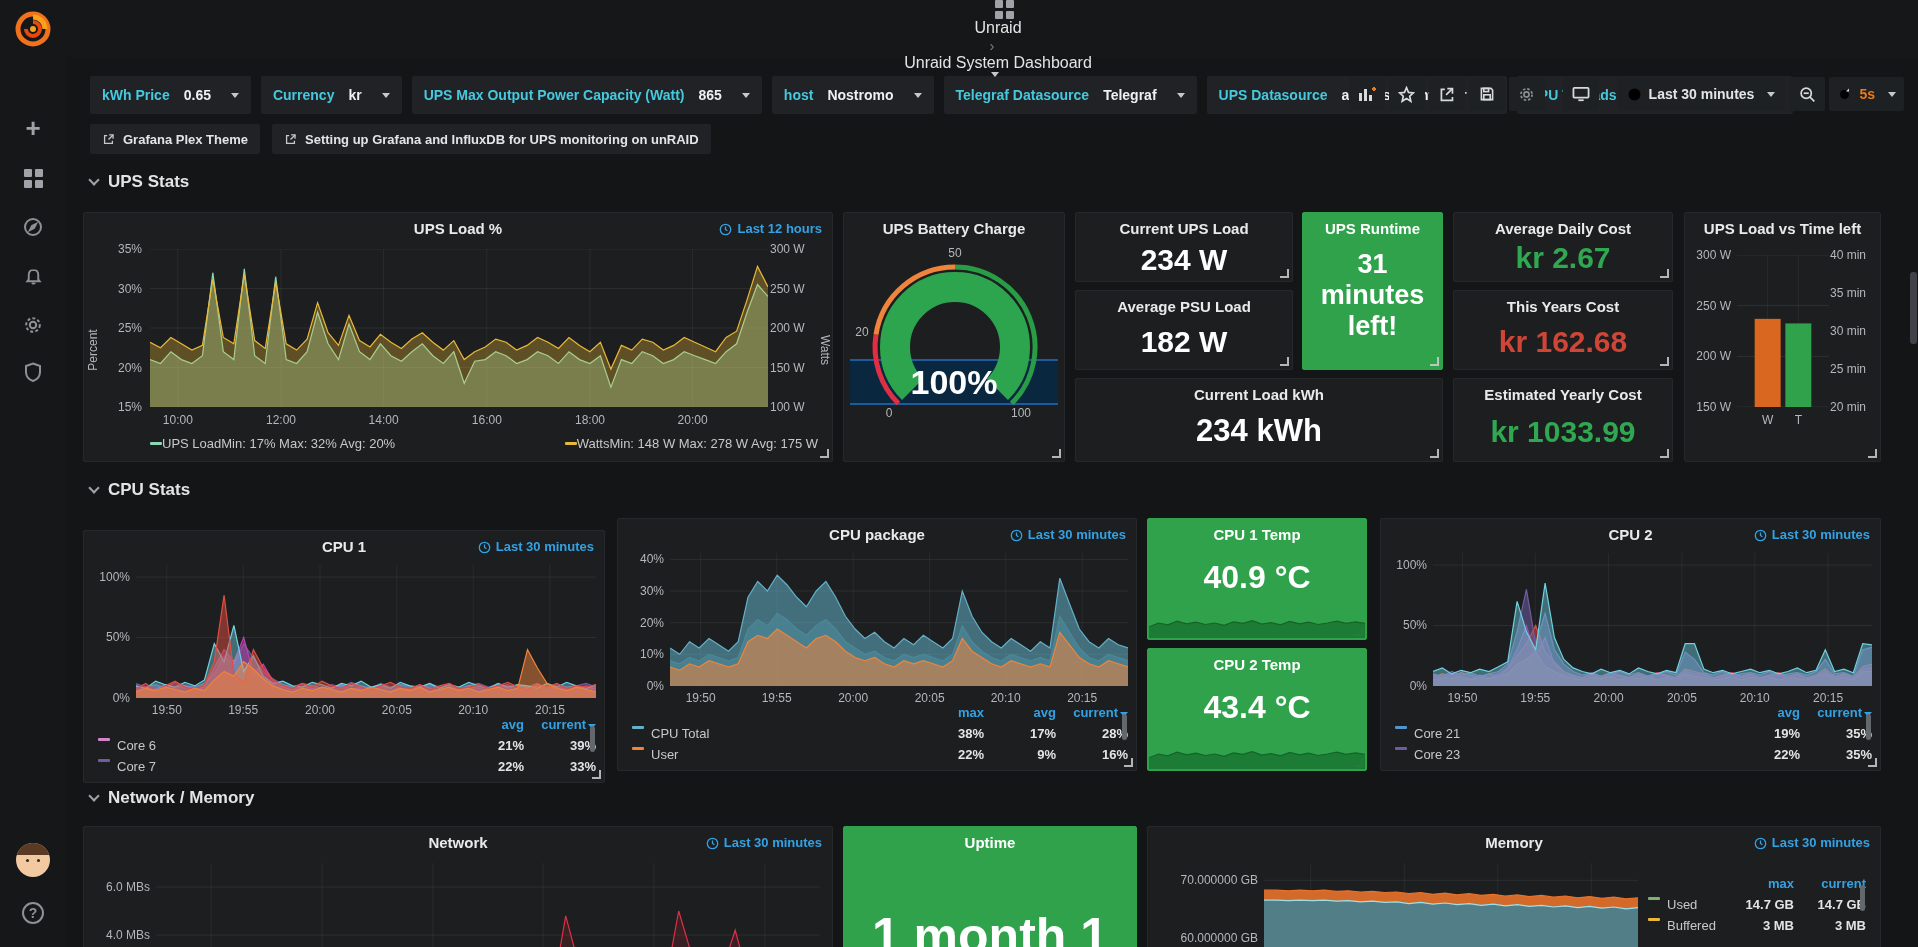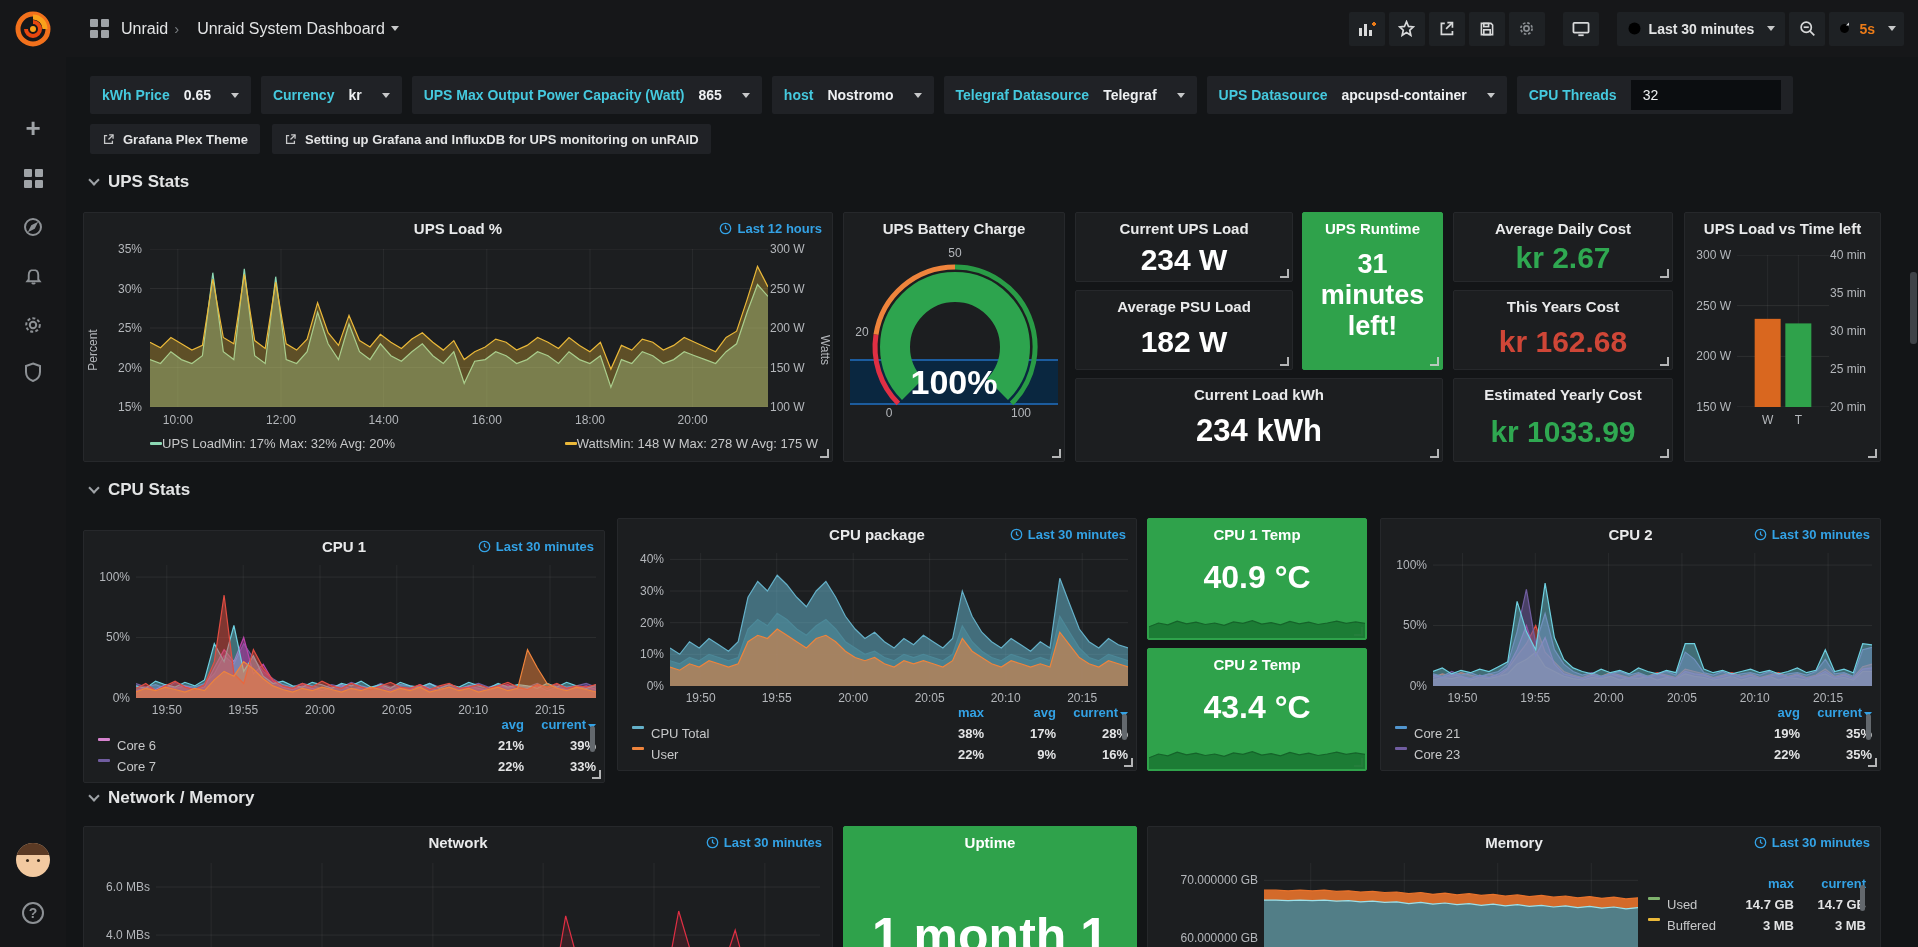--- a/index.html
+++ b/index.html
@@ -14,21 +14,21 @@
   .side-icon svg{stroke:#8d9195;fill:none;stroke-width:2;}
   .plus-glyph{font-size:26px;font-weight:bold;color:#9fa3a7;line-height:1;}
   .grid4{display:grid;grid-template-columns:8px 8px;grid-gap:3px;}
   .grid4 i{width:8px;height:8px;background:#9fa3a7;border-radius:1px;}
   .avatar{position:absolute;left:16px;width:34px;height:34px;border-radius:50%;overflow:hidden;background:#f2c9a0;}
   .avatar .hair{position:absolute;left:0;top:-4px;width:34px;height:16px;border-radius:50% 50% 0 0;background:#5b3a24;}
   .avatar .eye{position:absolute;top:16px;width:3px;height:3px;border-radius:50%;background:#3a2a1a;}
   .qmark{border:2px solid #8d9195;border-radius:50%;width:22px;height:22px;display:flex;align-items:center;justify-content:center;font-size:14px;font-weight:bold;color:#8d9195;}
 
   
-  .topnav{position:absolute;left:66px;top:0;width:1852px;height:57px;background:#161719;z-index:25;display:flex;align-items:center;}
+  .topnav{position:absolute;left:66px;top:0;width:1852px;height:57px;background:#161719;z-index:25;display:flex;align-items:center;flex-direction:column;}
   .crumb-grid{margin-left:24px;}
   .crumb{font-size:16px;color:#e3e4e5;margin-left:12px;cursor:pointer;white-space:nowrap;}
   .crumb-sep{color:#7b7f83;margin:0 6px;font-size:15px;}
   .caret{display:inline-block;width:0;height:0;border-left:4px solid transparent;border-right:4px solid transparent;border-top:5px solid #c7c8c9;margin-left:6px;vertical-align:middle;}
   .nav-right{margin-left:auto;margin-right:14px;display:flex;align-items:center;gap:4px;}
   .nav-btn{width:36px;height:34px;background:#1e2124;border-radius:2px;display:flex;align-items:center;justify-content:center;cursor:pointer;}
   .nav-btn svg{stroke:#d8d9da;fill:none;stroke-width:2;}
   .nav-gap{width:10px;}
   .time-btn{height:34px;background:#1e2124;border-radius:2px;display:flex;align-items:center;padding:0 10px;gap:7px;cursor:pointer;font-size:14px;font-weight:bold;color:#e3e4e5;white-space:nowrap;}
   .interval{color:#eb7b18;font-weight:bold;font-size:14px;}
@@ -44,21 +44,21 @@
   .dash-link svg{stroke:#c7c8c9;fill:none;stroke-width:2;}
 
   
   .sec-h{position:absolute;display:flex;align-items:center;gap:10px;font-size:17px;font-weight:bold;color:#e3e4e5;cursor:pointer;z-index:4;}
   .chev{width:8px;height:8px;border-right:2px solid #9fa3a7;border-bottom:2px solid #9fa3a7;transform:rotate(45deg);margin-top:-4px;}
 
   
   .panel{position:absolute;background:#1c1e20;border:1px solid #26282b;border-radius:2px;z-index:3;}
   .panel::after{content:"";position:absolute;right:3px;bottom:3px;width:7px;height:7px;border-right:2px solid #cfd0d1;border-bottom:2px solid #cfd0d1;opacity:.85;}
   .p-title{position:absolute;left:0;right:0;top:7px;text-align:center;font-size:15px;font-weight:bold;color:#e9eaeb;cursor:pointer;white-space:nowrap;z-index:6;}
-  .p-time{position:absolute;top:8px;right:10px;display:flex;align-items:center;gap:5px;font-size:13px;font-weight:bold;color:#33a2e5;cursor:pointer;z-index:7;}
+  .p-time{position:absolute;top:8px;right:10px;display:flex;align-items:flex-end;gap:5px;font-size:13px;font-weight:bold;color:#33a2e5;cursor:pointer;z-index:7;}
   .p-time svg{stroke:#33a2e5;fill:none;stroke-width:2;}
   .green{background:#2fa24b;border-color:#2fa24b;}
   .green .p-title{color:#fff;}
   .stat-val{position:absolute;left:0;right:0;text-align:center;font-weight:bold;color:#fff;white-space:nowrap;}
   .val-green{color:#2fa851;}
   .val-red{color:#cf4637;}
 
   .plot{position:absolute;}
   .plot svg{position:absolute;left:0;top:0;}
   .yticks{position:absolute;font-size:12px;color:#b4b7bb;}

